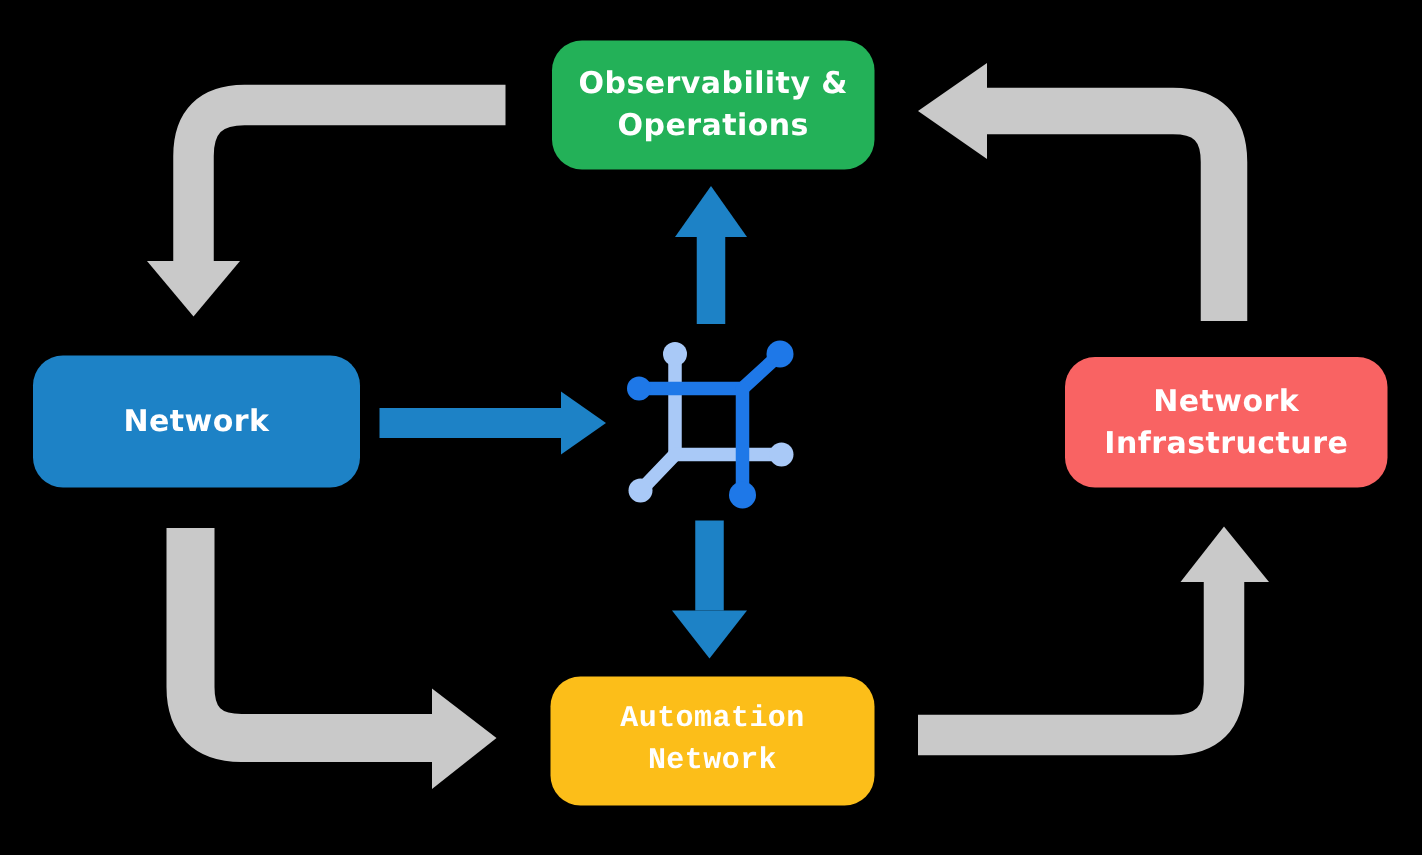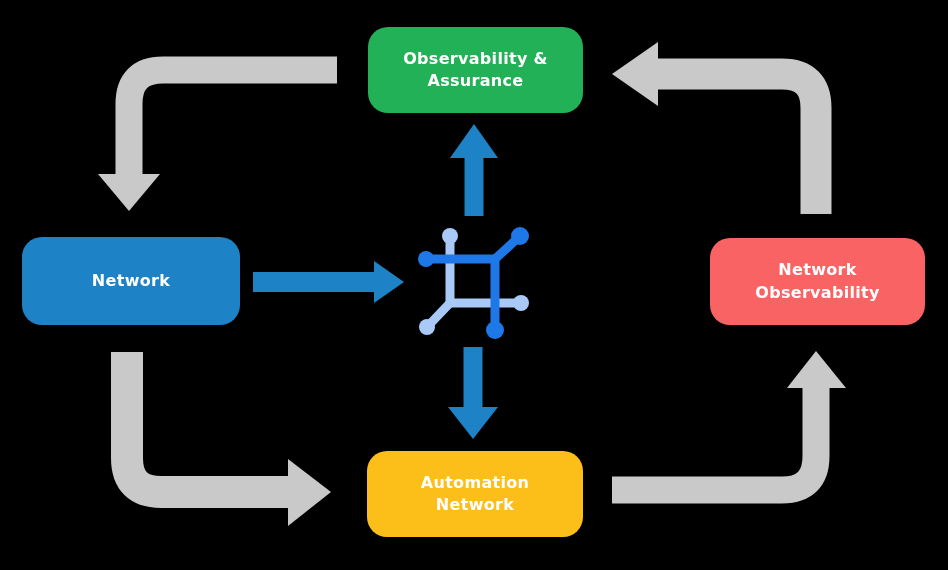--- a/index.html
+++ b/index.html
@@ -21,21 +21,21 @@
   }
   .node {
     position: absolute;
     border-radius: 20px;
     display: flex;
     flex-direction: column;
     align-items: center;
     justify-content: center;
     text-align: center;
     color: #fff;
-    font-size: 16px;
+    font-size: 20px;
     font-weight: bold;
     letter-spacing: 0.3px;
     line-height: 1.38;
   }
   .node span { display: block; }
   .node-observability { left: 368px; top: 27px;  width: 215px; height: 86px; }
   .node-operations    { left: 22px;  top: 237px; width: 218px; height: 88px; }
   .node-infrastructure{ left: 710px; top: 238px; width: 215px; height: 87px; }
   .node-automation    { left: 367px; top: 451px; width: 216px; height: 86px; }
 </style>
@@ -102,30 +102,30 @@
       <g stroke="none" fill="#1e78e8">
         <circle cx="426" cy="259" r="8"></circle>
         <circle cx="520" cy="236" r="9"></circle>
         <circle cx="495" cy="330" r="9"></circle>
       </g>
     </g>
   </svg>
 
   <div class="node node-observability" style="background-color: rgb(35, 177, 88);">
     <span>Observability &amp;</span>
-    <span>Assurance</span>
+    <span>Operations</span>
   </div>
 
   <div class="node node-operations" style="background-color: rgb(29, 130, 198);">
     <span>Network</span>
   </div>
 
   <div class="node node-infrastructure" style="background-color: rgb(249, 99, 99);">
     <span>Network</span>
-    <span>Observability</span>
+    <span>Infrastructure</span>
   </div>
 
-  <div class="node node-automation" style="background-color: rgb(252, 190, 25);">
+  <div class="node node-automation" style="background-color: rgb(252, 190, 25); font-family: Liberation Mono, monospace;">
     <span>Automation</span>
     <span>Network</span>
   </div>
 
 </div>
 
 </body></html>

